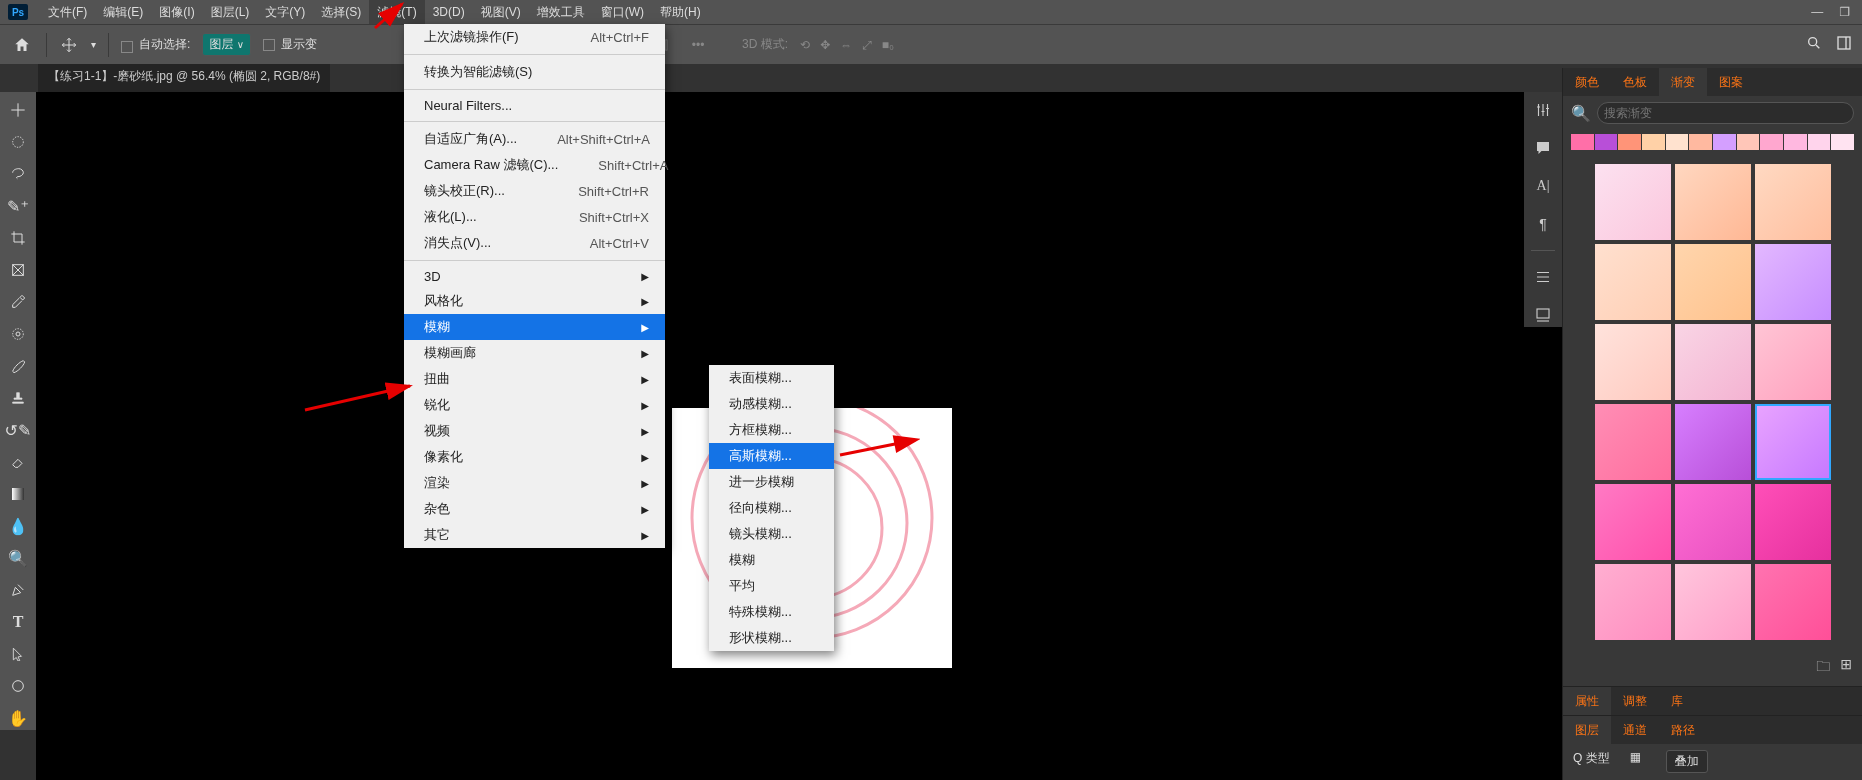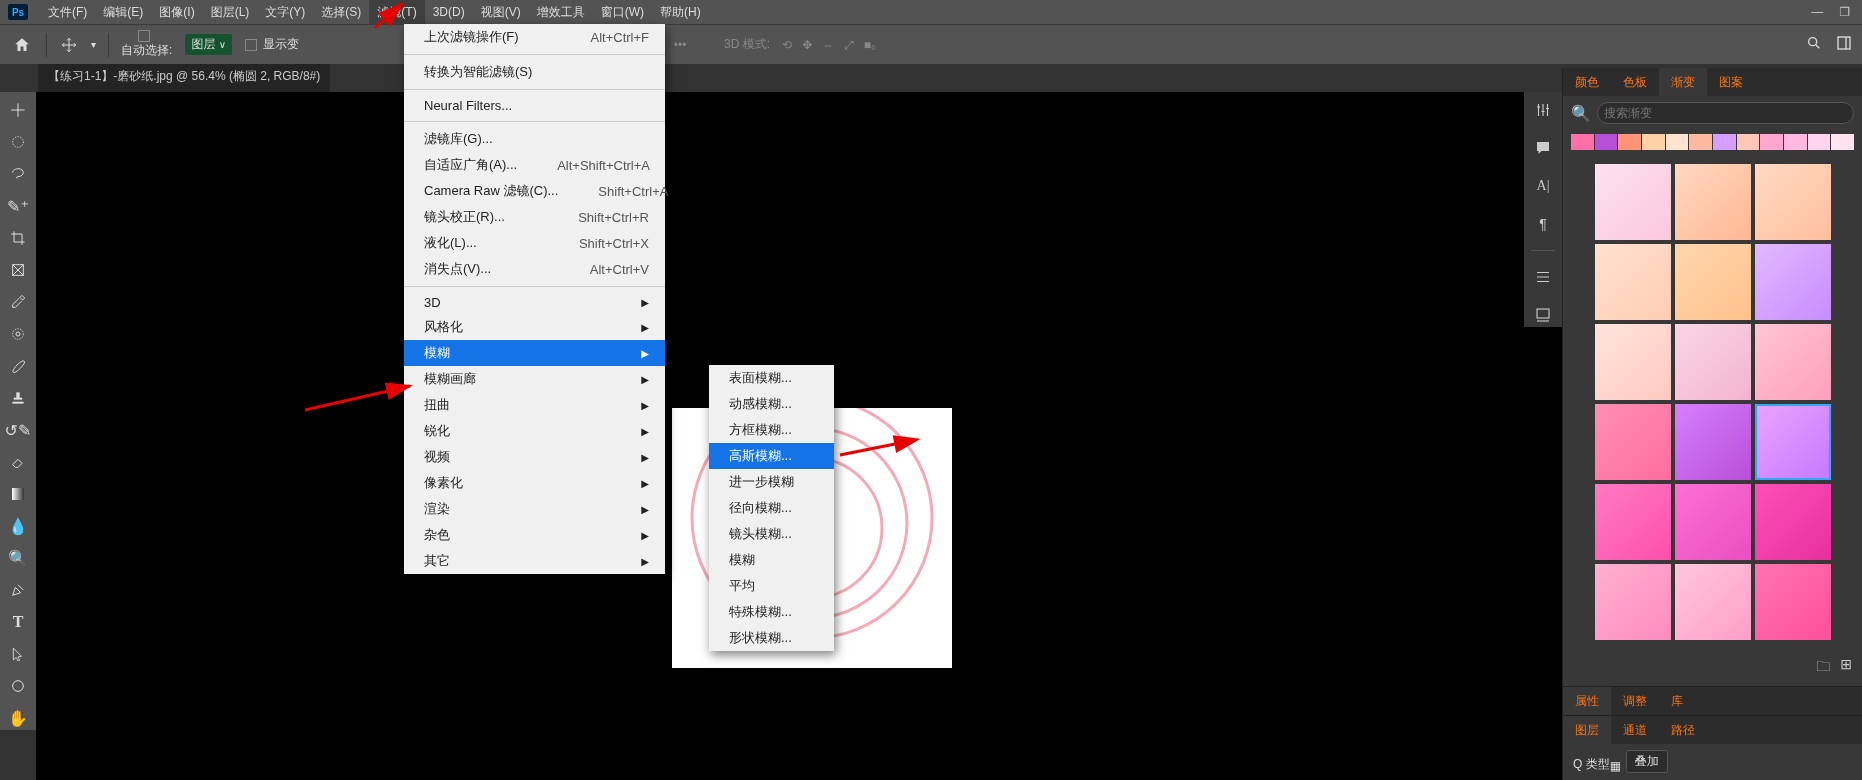--- a/index.html
+++ b/index.html
@@ -9,21 +9,21 @@
 .menubar .ps-icon { width: 20px; height: 16px; background: #001e36; color: #31a8ff; display: flex; align-items: center; justify-content: center; font-weight: bold; font-size: 10px; margin-right: 12px; border-radius: 2px; }
 .menubar .mitem { padding: 0 8px; height: 24px; display: flex; align-items: center; cursor: default; }
 .menubar .mitem.open { background: #3f3f3f; }
 .window-controls { margin-left: auto; display: flex; gap: 16px; padding-right: 12px; color: #ccc; }
 
 .optionsbar { height: 40px; background: #535353; border-top: 1px solid #3a3a3a; display: flex; align-items: center; padding: 0 10px; font-size: 12px; gap: 12px; }
 .optionsbar .home-icon { width: 24px; height: 24px; display: flex; align-items: center; justify-content: center; border-radius: 3px; }
 .optionsbar .move-icon { width: 20px; height: 20px; display: flex; align-items: center; justify-content: center; }
 .optionsbar .divider { width: 1px; height: 24px; background: #3a3a3a; }
 .optionsbar .checkbox { width: 12px; height: 12px; border: 1px solid #888; display: inline-block; margin-right: 6px; }
-.optionsbar .dropdown { background: #14532d; border: 1px solid #555; padding: 2px 6px; border-radius: 3px; }
+.optionsbar .dropdown { background: #0f766e; border: 1px solid #555; padding: 2px 6px; border-radius: 3px; }
 .optionsbar .icon-btn { width: 24px; height: 24px; display: flex; align-items: center; justify-content: center; }
 .optionsbar .right-group { margin-left: auto; display: flex; gap: 14px; align-items: center; }
 
 .document-tab-bar { height: 28px; background: #323232; display: flex; padding-left: 38px; font-size: 12px; }
 .document-tab { background: #242424; padding: 4px 10px; color: #ccc; }
 
 .left-toolbar { position: absolute; left: 0; top: 92px; width: 36px; background: #535353; display: flex; flex-direction: column; align-items: center; padding-top: 6px; gap: 8px; }
 .left-toolbar .tool { width: 28px; height: 24px; display: flex; align-items: center; justify-content: center; font-size: 16px; color: #ddd; }
 
 .canvas-area { position: absolute; left: 36px; top: 92px; right: 300px; bottom: 0; background: #000; }
@@ -51,21 +51,21 @@
 .gradient-strip { display: flex; height: 16px; margin: 4px 8px; gap: 1px; }
 .gradient-strip .g { flex: 1; }
 
 .gradient-grid { padding: 10px 14px; display: grid; grid-template-columns: repeat(3, 76px); gap: 4px; justify-content: center; }
 .gradient-grid .swatch { width: 76px; height: 76px; }
 .gradient-grid .swatch.selected { outline: 2px solid #31a8ff; outline-offset: -2px; }
 
 .panel-bottom-icons { display: flex; justify-content: flex-end; padding: 6px 10px; gap: 10px; color: #ccc; font-size: 14px; }
 
 .panel-section { border-top: 1px solid #222; }
-.layer-row { display: flex; align-items: flex-end; padding: 6px 10px; gap: 0; font-size: 12px; }
+.layer-row { display: flex; align-items: flex-start; padding: 6px 10px; gap: 20px; font-size: 12px; }
 .layer-row .icon { width: 16px; }
 .layer-row .dropdown { background: #2c2c2c; border: 1px solid #555; padding: 2px 8px; border-radius: 3px; }
 
 .red-arrow-svg { position: absolute; pointer-events: none; z-index: 150; }
 </style>
 </head>
 <body>
 
 <div class="menubar">
   <div class="ps-icon">Ps</div>
@@ -94,21 +94,21 @@
       </svg>
   </div>
   <div class="divider"></div>
   <div class="move-icon">
     <svg width="16" height="16" viewBox="0 0 24 24" stroke="#ddd" fill="none" stroke-width="1.5">
         <path d="M12 2v20M2 12h20M12 2l-3 3M12 2l3 3M12 22l-3-3M12 22l3-3M2 12l3-3M2 12l3 3M22 12l-3-3M22 12l-3 3"></path>
       </svg>
   </div>
   <span style="font-size:10px;">▾</span>
   <div class="divider"></div>
-  <label style="display:flex;align-items:center;flex-direction:column;">
+  <label style="display:flex;align-items:flex-end;">
       <span class="checkbox"></span>
       <span>自动选择:</span>
     </label>
   <div class="dropdown"><span>图层</span> <span style="font-size:10px;">∨</span></div>
   <label style="display:flex;align-items:center;">
       <span class="checkbox"></span>
       <span>显示变</span>
     </label>
   <div style="display:flex;gap:8px;margin-left:220px;align-items:center;color:#888;">
     <div class="icon-btn">⫼</div>
@@ -250,23 +250,20 @@
     </div>
     <div class="sep"></div>
     <div class="menu-item">
       <span>转换为智能滤镜(S)</span>
     </div>
     <div class="sep"></div>
     <div class="menu-item">
       <span>Neural Filters...</span>
     </div>
     <div class="sep"></div>
-    <div class="menu-item">
-      <span>滤镜库(G)...</span>
-    </div>
     <div class="menu-item">
       <span>自适应广角(A)...</span>
       <span class="shortcut">Alt+Shift+Ctrl+A</span>
     </div>
     <div class="menu-item">
       <span>Camera Raw 滤镜(C)...</span>
       <span class="shortcut">Shift+Ctrl+A</span>
     </div>
     <div class="menu-item">
       <span>镜头校正(R)...</span>

